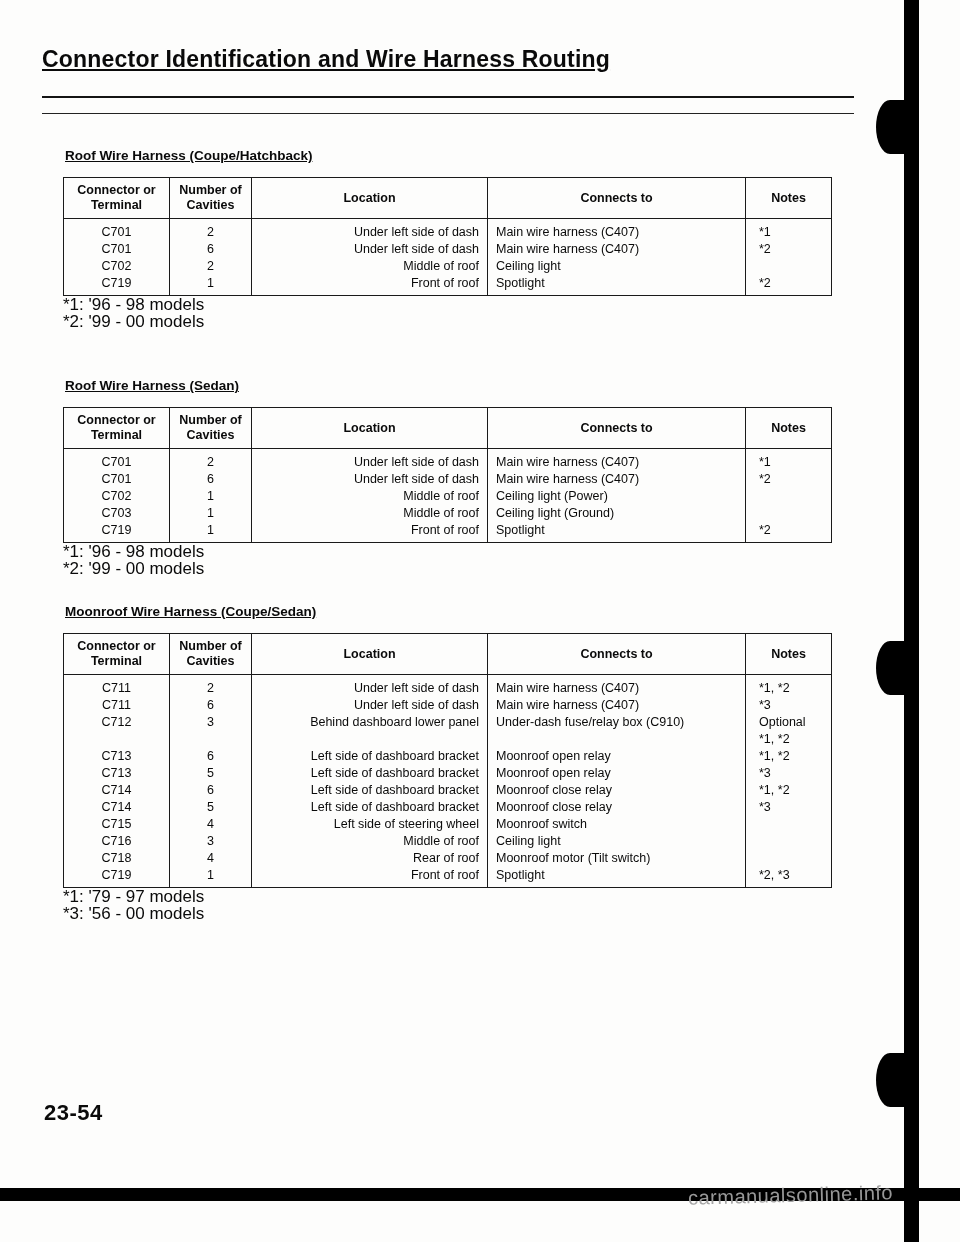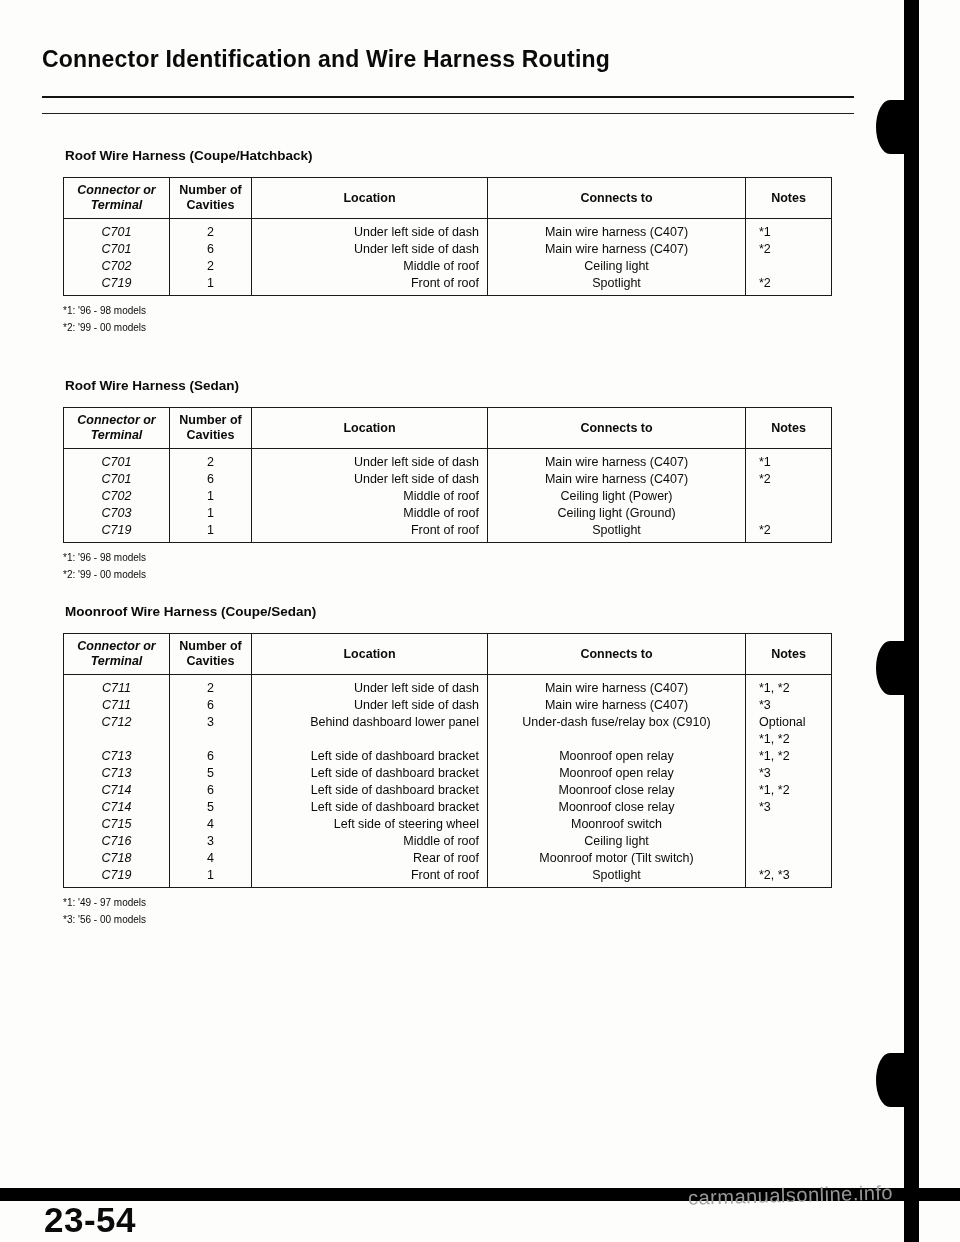--- a/index.html
+++ b/index.html
@@ -1,47 +1,47 @@
 <!DOCTYPE html>
 <html><head>
 <meta charset="utf-8">
 <style>
   * { margin:0; padding:0; box-sizing:border-box; }
   html,body { background:#ffffff; }
   body { font-family:"Liberation Sans", sans-serif; color:#0a0a0a; }
   .page { position:relative; width:960px; height:1242px; background:#fdfdfc; overflow:hidden; }
 
-  .title { position:absolute; left:42px; top:46px; font-size:23px; font-weight:bold; letter-spacing:0.2px; }
+  .title { position:absolute; left:42px; top:46px; font-size:23px; font-weight:bold; letter-spacing:0.2px;text-decoration:underline; }
   .rule-top { position:absolute; left:42px; top:96px; width:812px; height:2px; background:#141414; }
   .rule-bottom { position:absolute; left:42px; top:113px; width:812px; height:1px; background:#222; }
 
   .harness-section { position:absolute; left:63px; width:772px; }
   .section-0 { top:148px; }
   .section-1 { top:378px; }
   .section-2 { top:604px; }
-  .section-title { font-size:13.5px; font-weight:bold; margin:0 0 14px 2px; }
+  .section-title { font-size:13.5px; font-weight:bold; margin:0 0 14px 2px;text-decoration:underline; }
 
   .harness-table { width:768px; border-collapse:collapse; border:1.5px solid #1a1a1a; table-layout:fixed; }
   .harness-table th { border-bottom:1.5px solid #1a1a1a; font-size:12.5px; font-weight:bold;
                       text-align:center; padding:5px 3px; white-space:pre-line; line-height:15px; vertical-align:middle; }
   .harness-table th, .harness-table td { border-left:1px solid #1a1a1a; }
   .harness-table th:first-child, .harness-table td:first-child { border-left:none; }
   .harness-table td { font-size:12.5px; line-height:17px; padding:0 8px; white-space:pre-line; vertical-align:top; }
   .harness-table tbody tr:first-child td { padding-top:5px; }
   .harness-table tbody tr:last-child td { padding-bottom:3px; }
-  .col-0 { width:106px; text-align:center;font-style:italic; }
+  .col-0 { width:106px; text-align:center; }
   .col-1 { width:82px;  text-align:center; }
   .col-2 { width:236px; text-align:right; }
-  .col-3 { width:258px; text-align:center; }
+  .col-3 { width:258px; text-align:left; }
   .col-4 { width:86px;  text-align:left; }
   td.col-4 { padding-left:13px; }
 
-  .footnotes { margin-top:7px; font-size:10px; line-height:16.5px; }
-
-  .page-number { position:absolute; left:44px; top:1200px; font-size:35px; font-weight:bold; letter-spacing:0.5px; }
+  .footnotes { margin-top:1px; font-size:17px; line-height:16.5px; }
+
+  .page-number { position:absolute; left:44px; top:1100px; font-size:22px; font-weight:bold; letter-spacing:0.5px; }
 
   .binder-bar { position:absolute; left:904px; top:0; width:15px; height:1242px; background:#000; z-index:2; }
   .binder-tab { position:absolute; left:876px; width:28px; height:54px; background:#000;
                 border-radius:50% 0 0 50% / 50% 0 0 50%; z-index:2; }
   .tab-top { top:100px; }
   .tab-middle { top:641px; }
   .tab-bottom { top:1053px; }
   .bottom-bar { position:absolute; left:0; top:1188px; width:960px; height:13px; background:#000; z-index:3; }
 
   .watermark { position:absolute; left:688px; top:1184px; font-size:20px; color:#a0a0a0;
@@ -253,21 +253,21 @@
             <tr>
               <td class="col-0">C719</td>
               <td class="col-1">1</td>
               <td class="col-2">Front of roof</td>
               <td class="col-3">Spotlight</td>
               <td class="col-4">*2, *3</td>
             </tr>
           </tbody>
         </table>
         <div class="footnotes">
-          <div class="footnote">*1: '49 - 97 models</div>
+          <div class="footnote">*1: '79 - 97 models</div>
           <div class="footnote">*3: '56 - 00 models</div>
         </div>
       </section>
     </div>
 
   <div class="page-number">23-54</div>
 
   <div class="binder-bar"></div>
   <div class="binder-tab tab-top"></div>
   <div class="binder-tab tab-middle"></div>

